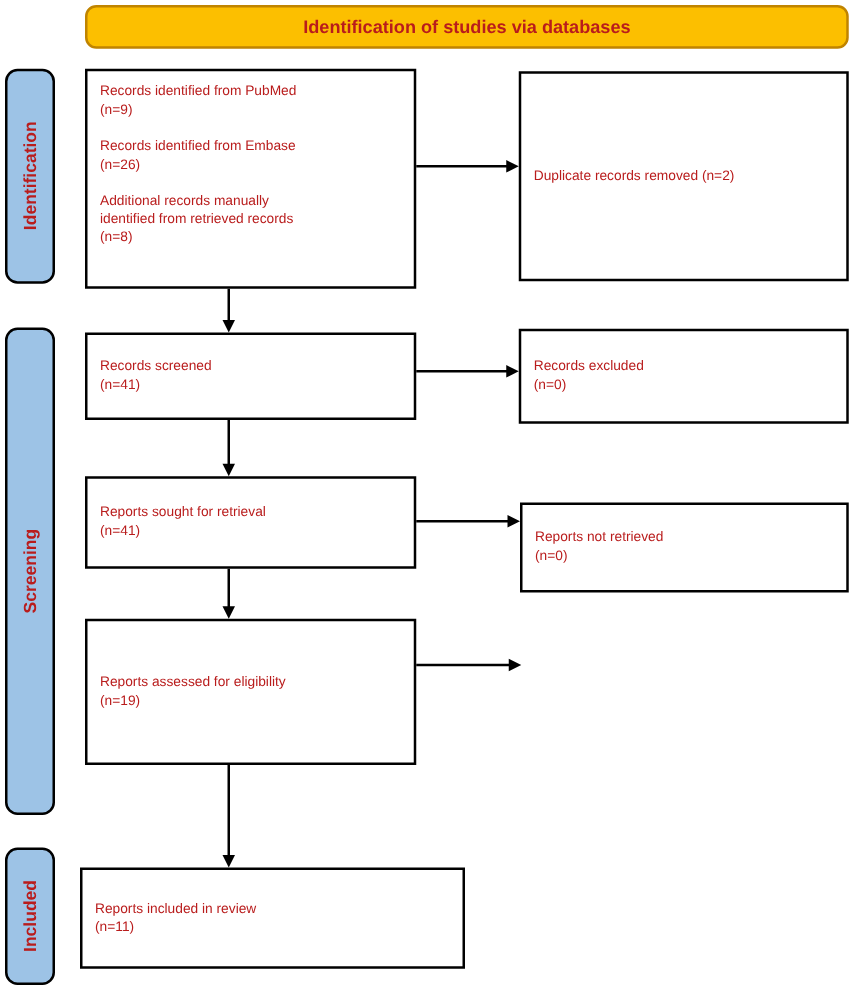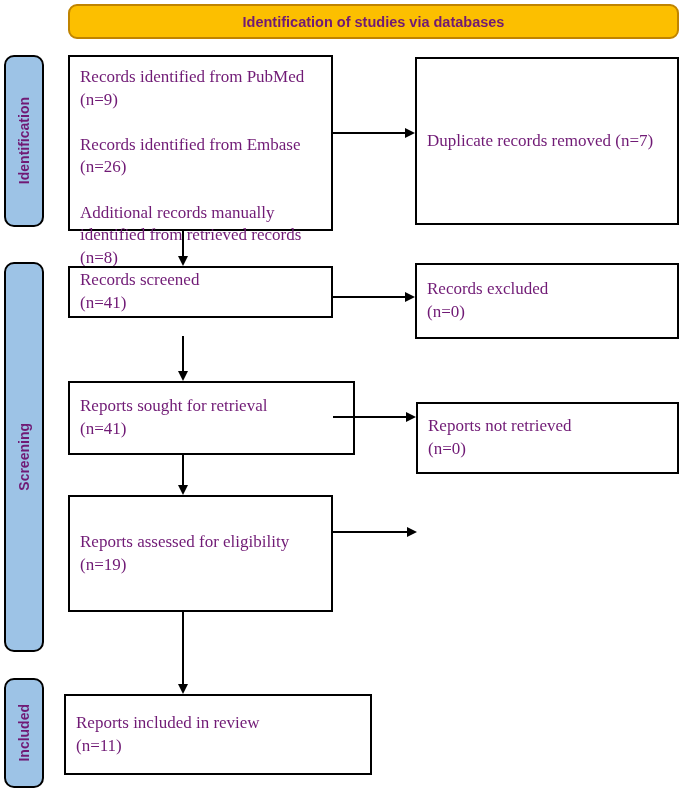--- a/index.html
+++ b/index.html
@@ -7,21 +7,21 @@
     padding: 0;
     background: #ffffff;
     font-family: "Liberation Sans", sans-serif;
   }
   #figure {
     position: relative;
     width: 685px;
     height: 794px;
     background: #ffffff;
     overflow: hidden;
-    color: #701a75;
+    color: #b91c1c;
   }
 
   
   .banner {
     position: absolute;
     left: 68px; top: 4px; width: 611px; height: 35px;
     background: var(--banner_fill, #FCBF00);
     border: 2px solid var(--banner_border, #C08400);
     border-radius: 9px;
     box-sizing: border-box;
@@ -47,32 +47,31 @@
   #stage-identification { left: 4px; top: 55px;  width: 40px; height: 172px; }
   #stage-screening      { left: 4px; top: 262px; width: 40px; height: 390px; }
   #stage-included       { left: 4px; top: 678px; width: 40px; height: 110px; }
 
   
   .box {
     position: absolute;
     background: #ffffff;
     border: 2px solid var(--box_border, #000000);
     box-sizing: border-box;
-    font-size: 17px;
+    font-size: 11px;
     line-height: 1.33;
     padding: 6px 10px;
     display: flex; align-items: center;
     white-space: pre-wrap;
-    font-family: Liberation Serif, serif;
   }
   #box-identified     { left: 68px;  top: 55px;  width: 265px; height: 176px; align-items: flex-start; padding-top: 9px; }
   #box-duplicates     { left: 415px; top: 57px;  width: 264px; height: 168px; }
-  #box-screened       { left: 68px;  top: 266px; width: 265px; height: 52px;  }
+  #box-screened       { left: 68px;  top: 266px; width: 265px; height: 70px;  }
   #box-rec-excluded   { left: 415px; top: 263px; width: 264px; height: 76px;  }
-  #box-sought         { left: 68px;  top: 381px; width: 287px; height: 74px;  }
+  #box-sought         { left: 68px;  top: 381px; width: 265px; height: 74px;  }
   #box-not-retrieved  { left: 416px; top: 402px; width: 263px; height: 72px;  }
   #box-assessed       { left: 68px;  top: 495px; width: 265px; height: 117px; }
   #box-rep-excluded   { left: 417px; top: 493px; width: 262px; height: 162px; }
   #box-included       { left: 64px;  top: 694px; width: 308px; height: 81px;  }
 
   
   .vline { position: absolute; width: 2px; background: #000; }
   .hline { position: absolute; height: 2px; background: #000; }
   .head-down {
     position: absolute; width: 0; height: 0;
@@ -111,21 +110,21 @@
 (n=9)
 
 Records identified from Embase
 (n=26)
 
 Additional records manually
 identified from retrieved records
 (n=8)</span>
   </div>
   <div class="box" id="box-duplicates">
-    <span>Duplicate records removed (n=7)</span>
+    <span>Duplicate records removed (n=2)</span>
   </div>
   <div class="box" id="box-screened">
     <span>Records screened
 (n=41)</span>
   </div>
   <div class="box" id="box-rec-excluded">
     <span>Records excluded
 (n=0)</span>
   </div>
   <div class="box" id="box-sought">

